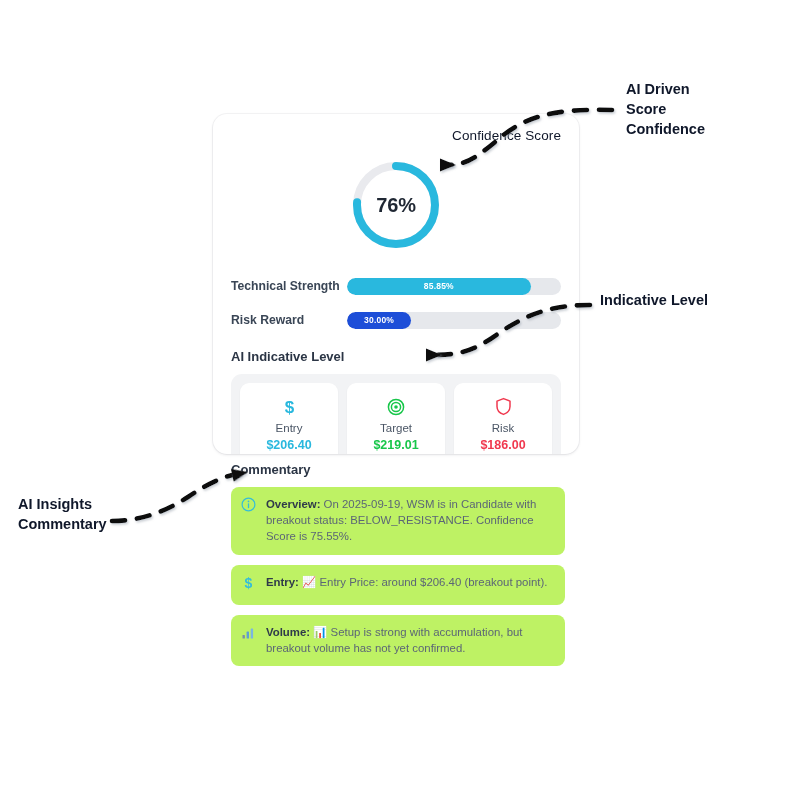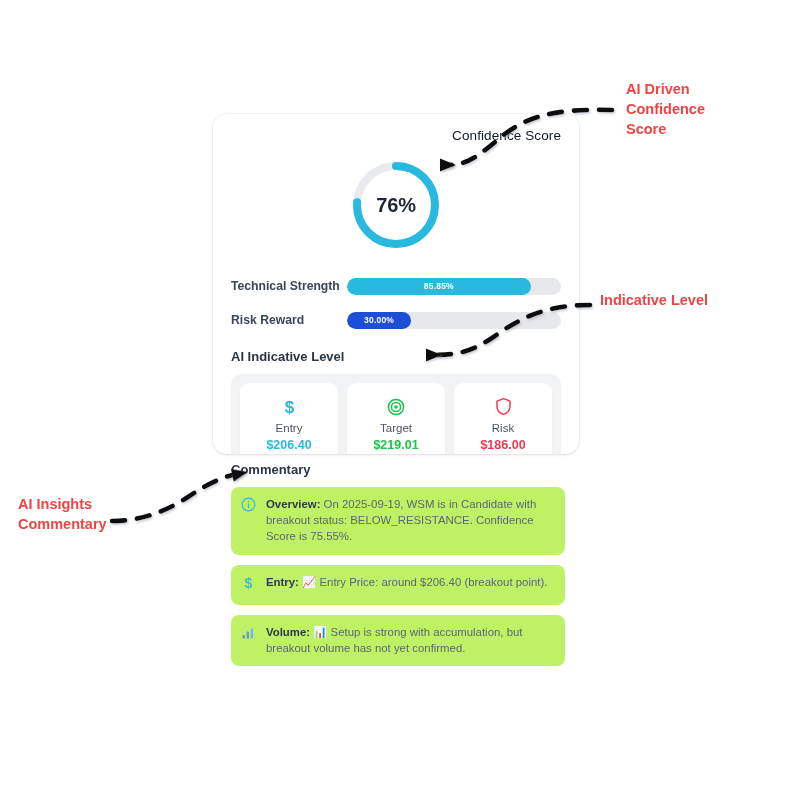--- a/index.html
+++ b/index.html
@@ -143,21 +143,21 @@
     color: #5b6676;
   }
   .comm-text b { color: #2f3a4a; font-weight: bold; }
   .emoji { font-family: "DejaVu Sans", sans-serif; }
 
   
   .anno {
     position: absolute;
     font-size: 14.5px;
     font-weight: bold;
-    color: #ef4444;
+    color: #0f172a;
     line-height: 1.38;
   }
   #anno-conf { left: 626px; top: 79px; width: 160px; }
   #anno-level { left: 600px; top: 290px; width: 190px; }
   #anno-comm { left: 18px; top: 494px; width: 180px; }
 
   #anno-svg {
     position: absolute; left: 0; top: 0;
     width: 796px; height: 790px;
     pointer-events: none;
@@ -297,22 +297,22 @@
     </g>
     <g filter="url(#softsh)" fill="#0a0a0a">
       <path d="M440 165 l 16 -6.5 v 13 Z" transform="rotate(180 448 165)"></path>
       <path d="M426 355 l 16 -6.5 v 13 Z" transform="rotate(180 434 355)"></path>
       <path d="M248 472 l -16 6.5 v -13 Z" transform="rotate(-12 248 472)"></path>
     </g>
   </svg>
 
   <div class="anno" id="anno-conf">
     <div>AI Driven</div>
+    <div>Score</div>
     <div>Confidence</div>
-    <div>Score</div>
   </div>
 
   <div class="anno" id="anno-level">
     <div>Indicative Level</div>
   </div>
 
   <div class="anno" id="anno-comm">
     <div>AI Insights</div>
     <div>Commentary</div>
   </div>

